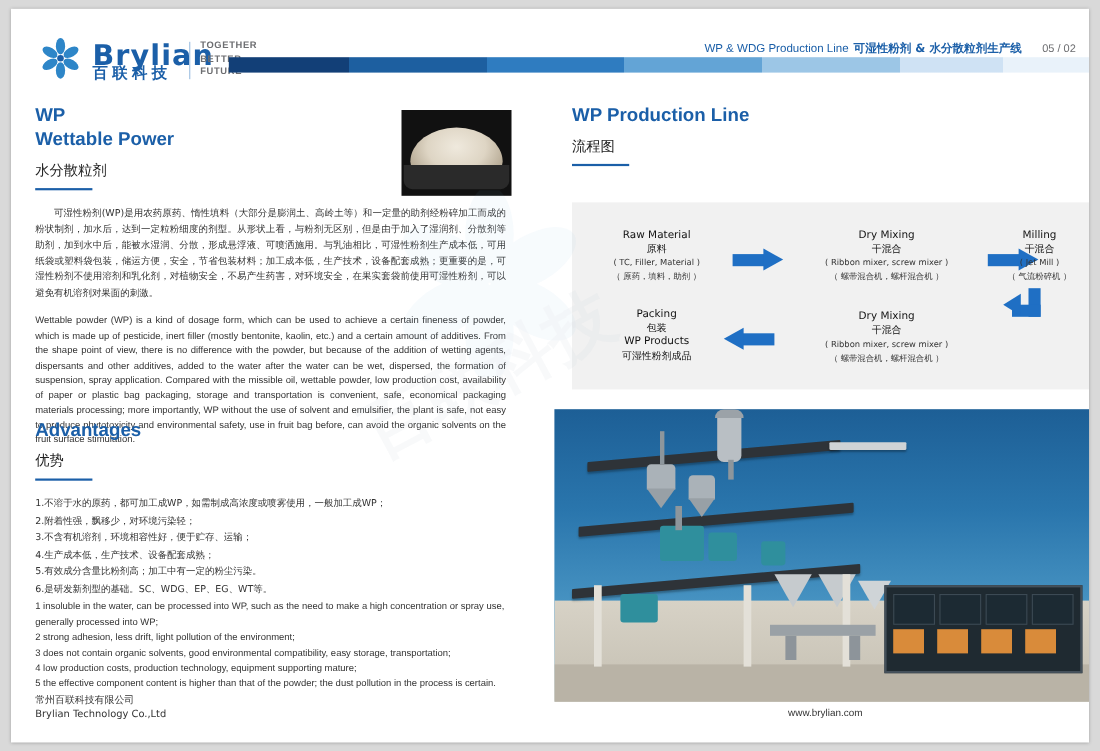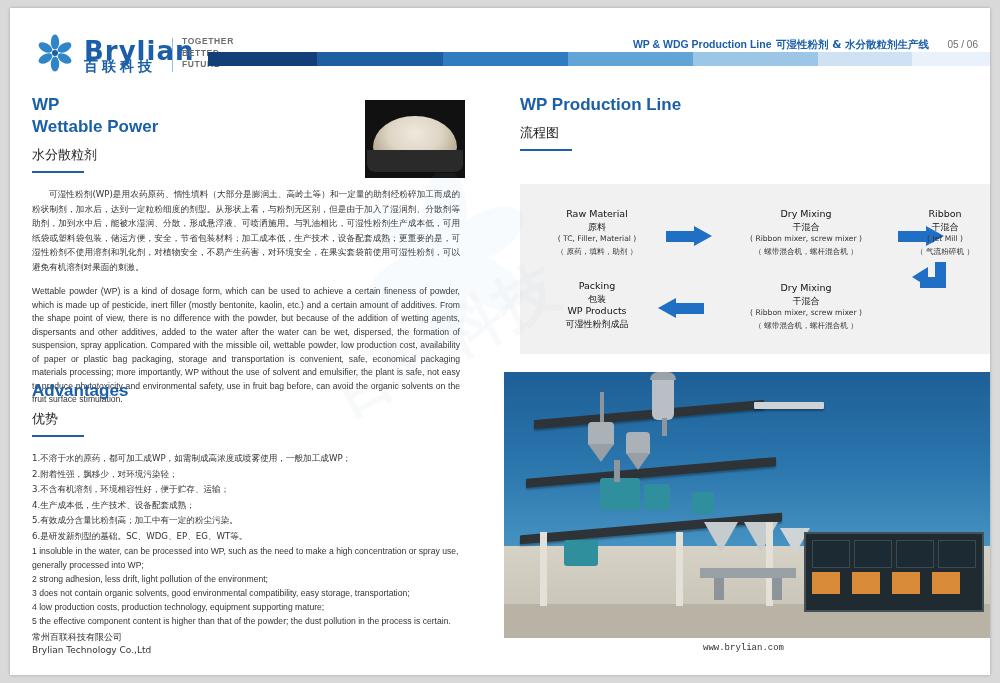--- a/index.html
+++ b/index.html
@@ -16,21 +16,21 @@
   }
   
   .header{position:absolute;left:0;top:0;width:980px;height:62px;}
   .logo-wrap{position:absolute;left:22px;top:26px;width:230px;height:44px;}
   .logo-mark{position:absolute;left:0;top:0;width:46px;height:42px;}
   .logo-cn{position:absolute;left:52px;top:2px;font-size:26px;font-weight:bold;color:#1b5fa8;letter-spacing:1px;font-family:"DejaVu Sans",sans-serif;}
   .logo-cn2{position:absolute;left:52px;top:24px;font-size:14px;font-weight:bold;color:#1b5fa8;letter-spacing:4px;font-family:"DejaVu Sans",sans-serif;}
   .logo-div{position:absolute;left:140px;top:4px;width:1px;height:34px;background:#9bbde0;}
   .logo-tag{position:absolute;left:150px;top:2px;font-size:8.5px;line-height:11.5px;color:#6d6e71;letter-spacing:.6px;font-weight:bold;}
   .hdr-right{position:absolute;right:12px;top:26px;text-align:right;white-space:nowrap;}
-  .hdr-en{font-size:10.5px;font-weight:bold;color:#1b5fa8;}
+  .hdr-en{font-size:10.5px;font-weight:normal;color:#1b5fa8;}
   .hdr-cn{font-size:10.5px;font-weight:bold;color:#1b5fa8;font-family:"DejaVu Sans",sans-serif;}
   .hdr-pg{font-size:10px;color:#6d6e71;margin-left:14px;}
   .hdr-bar{position:absolute;left:198px;top:44px;width:782px;height:14px;
     background:linear-gradient(to right,#123f77 0%,#123f77 14%,#1d5fa0 14%,#1d5fa0 30%,#2f7cc0 30%,#2f7cc0 46%,#63a4d6 46%,#63a4d6 62%,#9cc6e6 62%,#9cc6e6 78%,#cfe2f4 78%,#cfe2f4 90%,#e9f2fa 90%,#e9f2fa 100%);}
 
   
   .col-left{position:absolute;left:22px;top:86px;width:430px;}
   h1.t-en{font-size:17px;color:#1b5fa8;font-weight:bold;margin:0;line-height:22px;}
   h2.t-cn{font-size:13px;color:#222;font-weight:normal;margin:8px 0 0 0;font-family:"DejaVu Sans",sans-serif;}
   .rule{width:52px;height:2px;background:#1b5fa8;margin-top:7px;}
@@ -81,21 +81,21 @@
 
   
   .wm{position:absolute;pointer-events:none;opacity:.22;}
   .wm-text{position:absolute;left:300px;top:250px;width:420px;transform:rotate(-28deg);
     font-size:62px;font-weight:bold;color:#b9c4cf;opacity:.45;font-family:"DejaVu Sans",sans-serif;white-space:nowrap;}
   .wm-logo{position:absolute;left:320px;top:165px;width:230px;height:170px;opacity:.5;}
 
   
   .footer{position:absolute;left:0;bottom:14px;width:792px;height:30px;}
   .f-left{position:absolute;left:22px;top:0;font-size:9px;line-height:13px;color:#333;font-family:"DejaVu Sans",sans-serif;}
-  .f-right{position:absolute;right:18px;top:12px;font-size:9px;color:#333;font-family:Liberation Mono, monospace;}
+  .f-right{position:absolute;right:18px;top:12px;font-size:9px;color:#333;}
 </style>
 </head>
 <body>
 
 <div class="page">
 
   <div class="header">
     <div class="logo-wrap">
       <div class="logo-mark">
         <svg width="46" height="42" viewBox="0 0 46 42">
@@ -115,21 +115,21 @@
       <div class="logo-div"></div>
       <div class="logo-tag">
         <div>TOGETHER</div>
         <div>BETTER</div>
         <div>FUTURE</div>
       </div>
     </div>
     <div class="hdr-right">
       <span class="hdr-en">WP &amp; WDG Production Line</span>
       <span class="hdr-cn">可湿性粉剂 &amp; 水分散粒剂生产线</span>
-      <span class="hdr-pg">05 / 06</span>
+      <span class="hdr-pg">05 / 02</span>
     </div>
     <div class="hdr-bar"></div>
   </div>
 
   <div class="col-left">
     <h1 class="t-en">WP</h1>
     <h1 class="t-en">Wettable Power</h1>
     <h2 class="t-cn">水分散粒剂</h2>
     <div class="rule"></div>
     <div class="body-cn" style="width:428px">可湿性粉剂(WP)是用农药原药、惰性填料（大部分是膨润土、高岭土等）和一定量的助剂经粉碎加工而成的粉状制剂，加水后，达到一定粒粉细度的剂型。从形状上看，与粉剂无区别，但是由于加入了湿润剂、分散剂等助剂，加到水中后，能被水湿润、分散，形成悬浮液、可喷洒施用。与乳油相比，可湿性粉剂生产成本低，可用纸袋或塑料袋包装，储运方便，安全，节省包装材料；加工成本低，生产技术，设备配套成熟；更重要的是，可湿性粉剂不使用溶剂和乳化剂，对植物安全，不易产生药害，对环境安全，在果实套袋前使用可湿性粉剂，可以避免有机溶剂对果面的刺激。</div>
@@ -188,21 +188,21 @@
       <div class="sub">( Ribbon mixer, screw mixer )</div>
       <div class="sub">（ 螺带混合机，螺杆混合机 ）</div>
     </div>
 
     <div class="arrow-r" style="left:378px;top:42px;">
       <div class="stem"></div>
       <div class="head"></div>
     </div>
 
     <div class="fnode" style="left:382px;top:24px;width:86px;">
-      <div class="en">Ribbon</div>
+      <div class="en">Milling</div>
       <div class="cn">干混合</div>
       <div class="sub">( Jet Mill )</div>
       <div class="sub">（ 气流粉碎机 ）</div>
     </div>
 
     <div class="arrow-hook" style="left:392px;top:78px;">
       <div class="top"></div>
       <div class="bot"></div>
       <div class="head"></div>
     </div>

